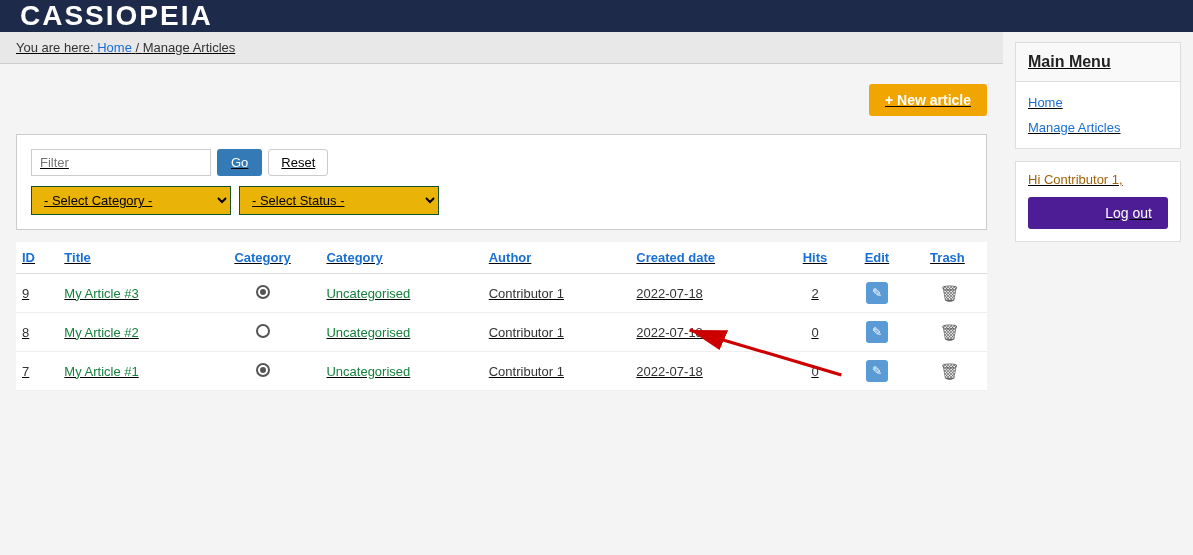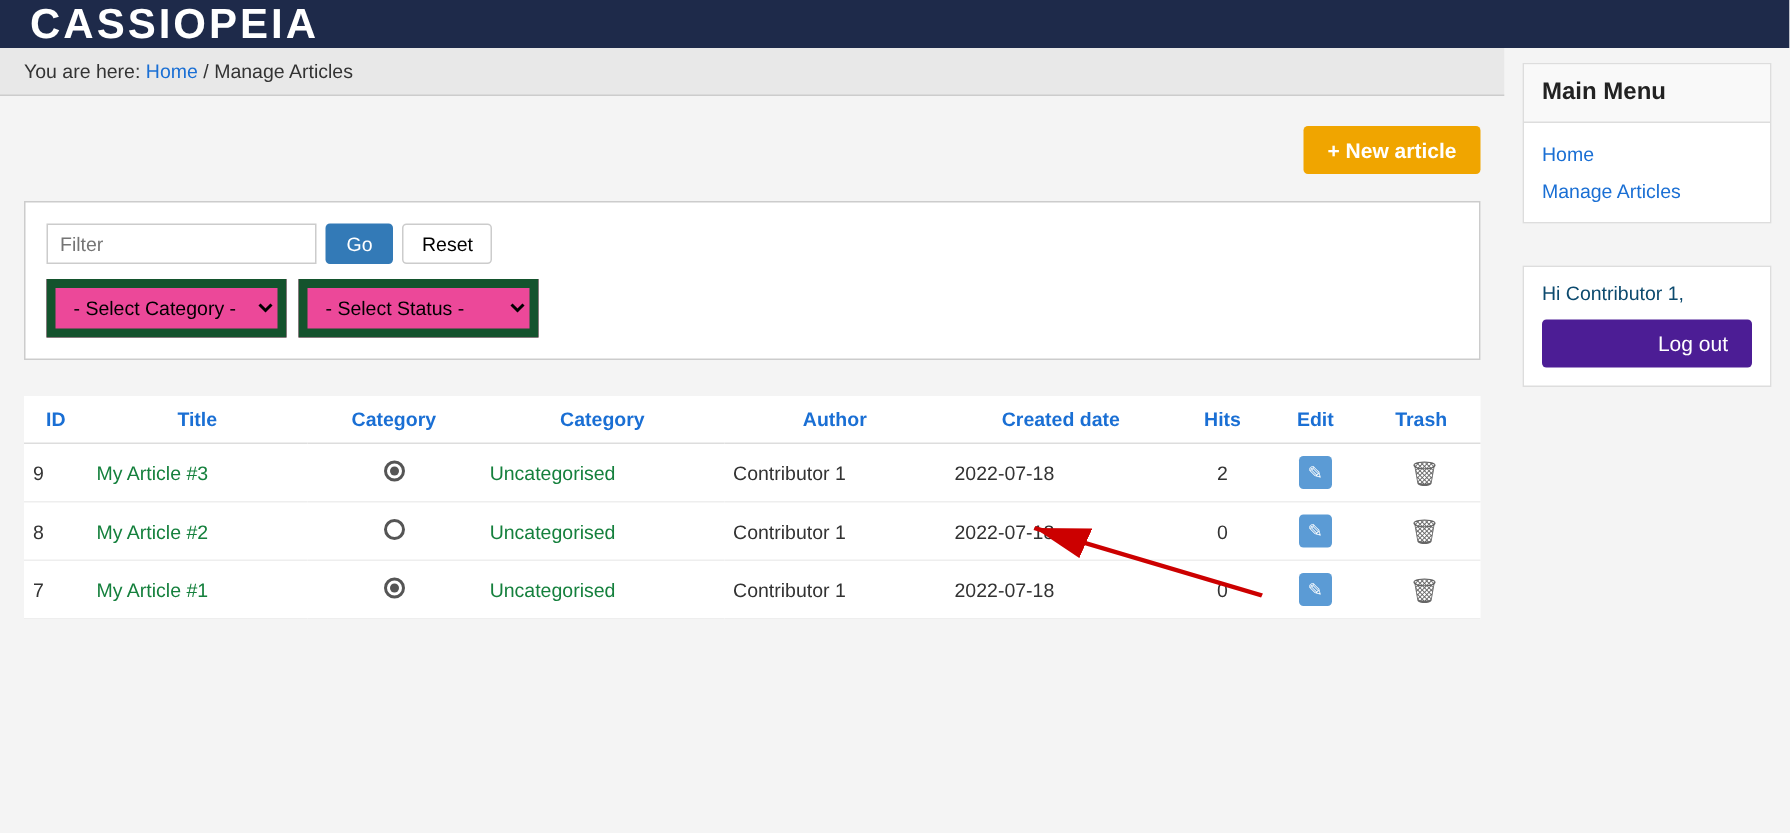--- a/index.html
+++ b/index.html
@@ -14,20 +14,21 @@
       color: #fff;
       font-size: 28px;
       font-weight: 900;
       letter-spacing: 2px;
     }
 
     
     .layout {
       display: flex;
       gap: 0;
+      text-decoration: underline;
     }
     .main-content {
       flex: 1;
       padding: 0;
     }
     .sidebar {
       width: 190px;
       padding: 10px 12px;
       background: #f4f4f4;
     }
@@ -66,21 +67,21 @@
       font-weight: bold;
       cursor: pointer;
       border-radius: 3px;
     }
 
     
     .filter-box {
       background: #fff;
       border: 1px solid #ccc;
       padding: 14px;
-      margin-bottom: 24px;
+      margin-bottom: 12px;
     }
     .filter-row1 {
       display: flex;
       gap: 6px;
       margin-bottom: 10px;
     }
     .filter-input {
       border: 1px solid #ccc;
       padding: 5px 8px;
       font-size: 13px;
@@ -103,41 +104,41 @@
       padding: 5px 12px;
       font-size: 13px;
       cursor: pointer;
       border-radius: 3px;
     }
     .filter-row2 {
       display: flex;
       gap: 8px;
     }
     .filter-select {
-      border: 6px solid #14532d;
+      border: 1px solid #14532d;
       padding: 5px 8px;
       font-size: 13px;
-      width: 160px;
-      background: #ec4899;
+      width: 200px;
+      background: #eab308;
       cursor: pointer;
     }
 
     
     .articles-table {
       width: 100%;
       border-collapse: collapse;
       background: #fff;
       margin-top: 4px;
     }
     .articles-table th {
       color: #1a6fd4;
       font-weight: bold;
       font-size: 13px;
       padding: 8px 6px;
-      text-align: center;
+      text-align: left;
       border-bottom: 1px solid #ddd;
     }
     .articles-table td {
       padding: 8px 6px;
       border-bottom: 1px solid #eee;
       font-size: 13px;
       color: #333;
     }
     .articles-table td a {
       color: #15803d;
@@ -189,21 +190,21 @@
       height: 18px;
       color: #666;
       font-size: 16px;
       cursor: pointer;
     }
 
     
     .sidebar-section {
       background: #fff;
       border: 1px solid #ddd;
-      margin-bottom: 28px;
+      margin-bottom: 12px;
       padding: 0;
     }
     .sidebar-section-title {
       background: #f9f9f9;
       border-bottom: 1px solid #ddd;
       padding: 10px 12px;
       font-size: 16px;
       font-weight: bold;
       color: #222;
     }
@@ -219,21 +220,21 @@
     }
 
     
     .login-section {
       background: #fff;
       border: 1px solid #ddd;
     }
     .login-info {
       padding: 10px 12px 6px;
       font-size: 13px;
-      color: #0c4a6e;
+      color: #a16207;
     }
     .btn-logout {
       display: block;
       margin: 4px 12px 12px;
       background: #4c1d95;
       color: #fff;
       border: none;
       padding: 8px 16px;
       font-size: 14px;
       cursor: pointer;

